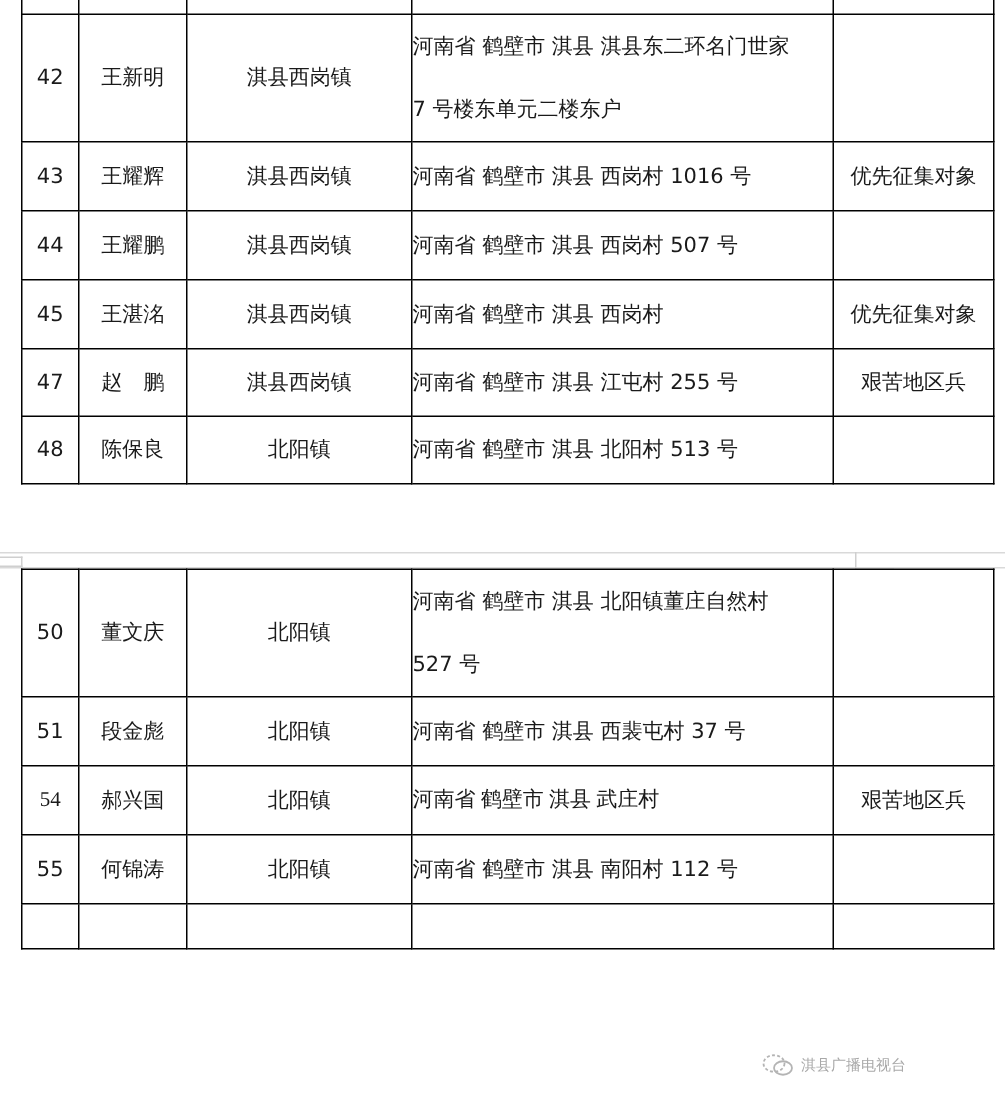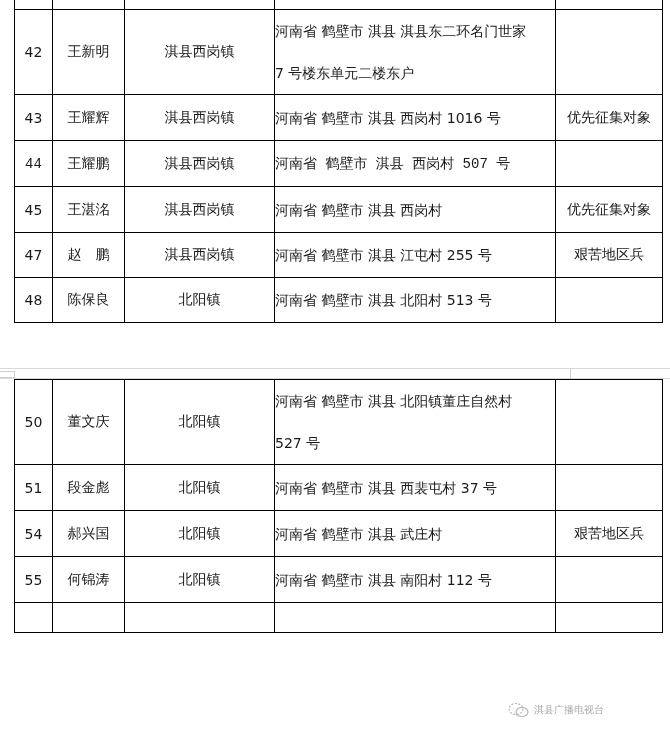--- a/index.html
+++ b/index.html
@@ -88,21 +88,21 @@
       </tr>
       <tr style="height: 46px;">
         <td class="num">43</td>
         <td class="name">王耀辉</td>
         <td class="town">淇县西岗镇</td>
         <td class="addr">
           <span class="line">河南省 鹤壁市 淇县 西岗村 1016 号</span>
         </td>
         <td class="note">优先征集对象</td>
       </tr>
-      <tr style="height: 46px; font-family: Liberation Mono, monospace;">
+      <tr style="height: 46px;">
         <td class="num">44</td>
         <td class="name">王耀鹏</td>
         <td class="town">淇县西岗镇</td>
         <td class="addr">
           <span class="line">河南省 鹤壁市 淇县 西岗村 507 号</span>
         </td>
         <td class="note"></td>
       </tr>
       <tr style="height: 46px;">
         <td class="num">45</td>
@@ -160,21 +160,21 @@
       </tr>
       <tr style="height: 46px; margin-left: 10px;">
         <td class="num">51</td>
         <td class="name">段金彪</td>
         <td class="town">北阳镇</td>
         <td class="addr">
           <span class="line">河南省 鹤壁市 淇县 西裴屯村 37 号</span>
         </td>
         <td class="note"></td>
       </tr>
-      <tr style="height: 46px;">
+      <tr style="height: 46px; font-family: Liberation Serif, serif;">
         <td class="num">54</td>
         <td class="name">郝兴国</td>
         <td class="town">北阳镇</td>
         <td class="addr">
           <span class="line">河南省 鹤壁市 淇县 武庄村</span>
         </td>
         <td class="note">艰苦地区兵</td>
       </tr>
       <tr style="height: 46px;">
         <td class="num">55</td>

